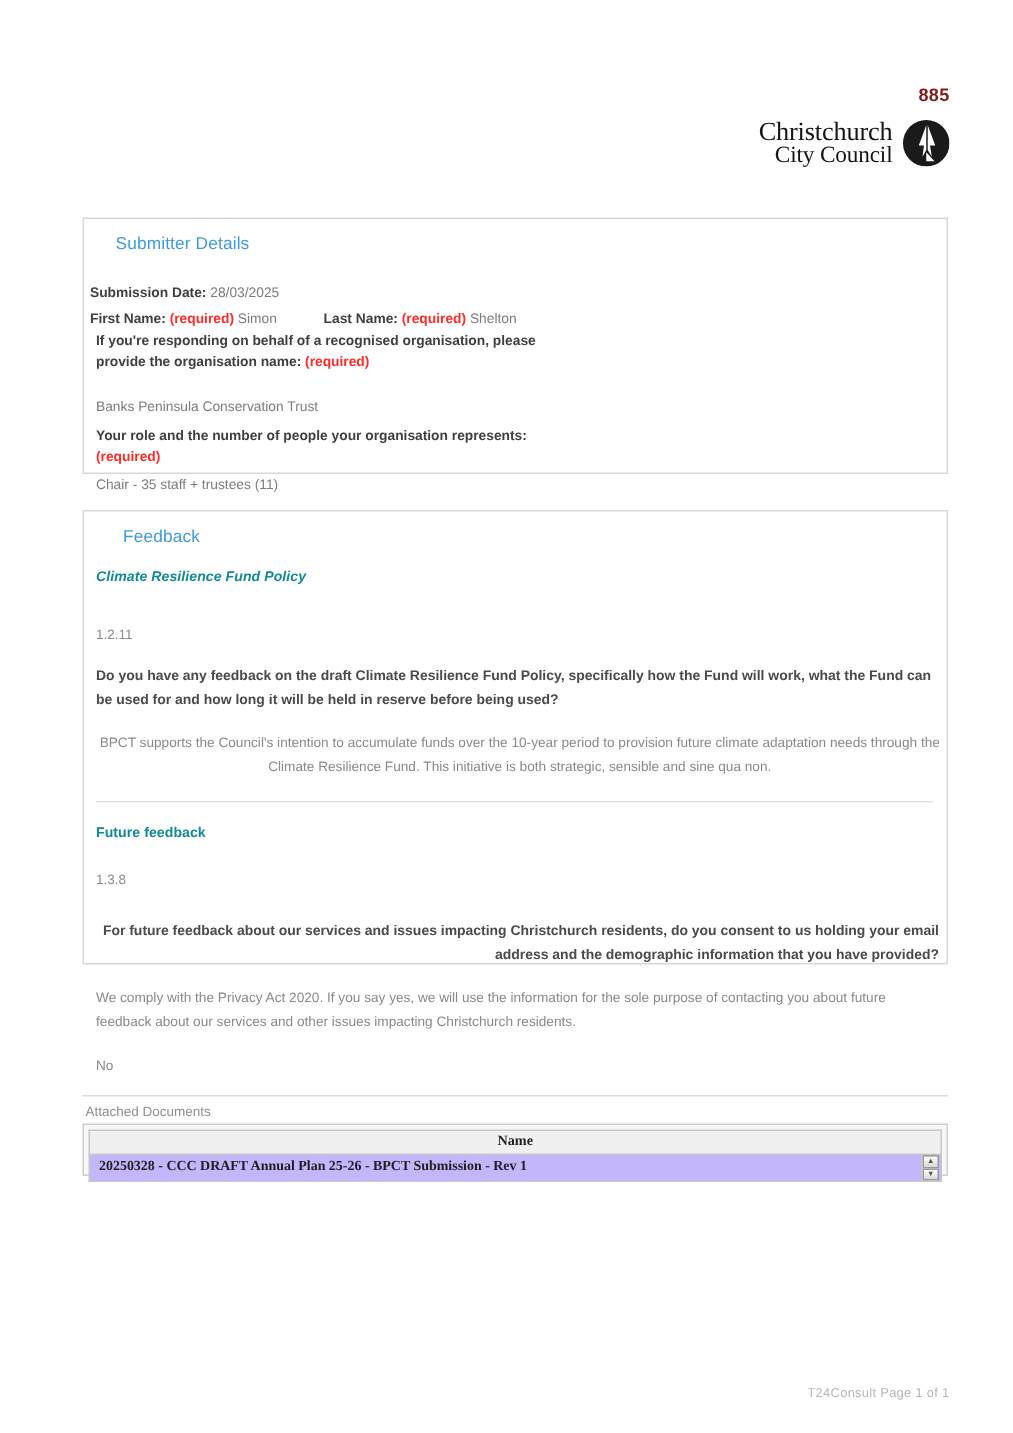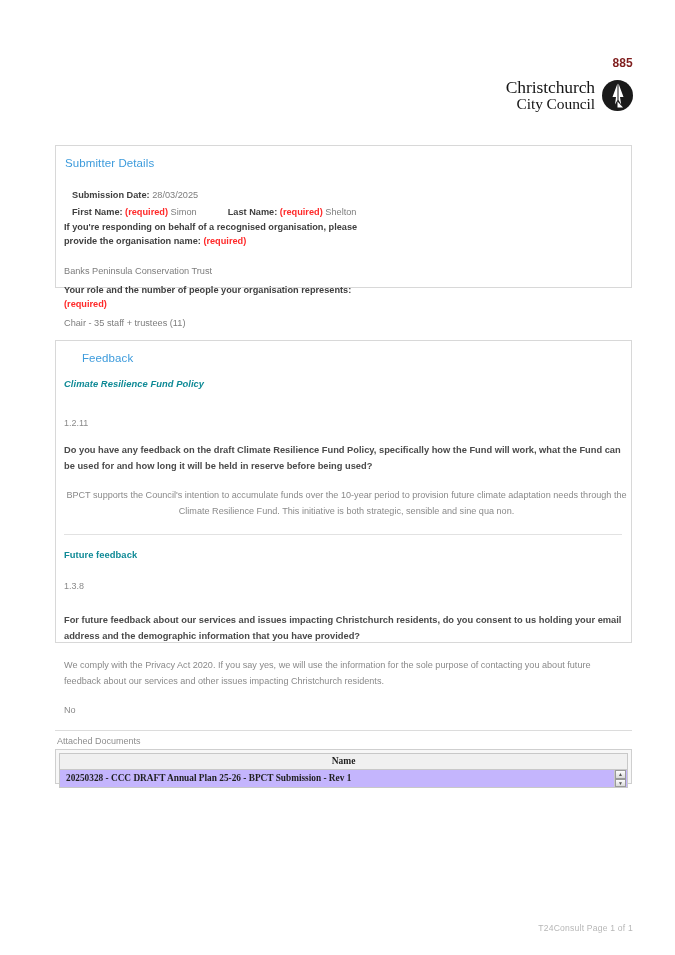--- a/index.html
+++ b/index.html
@@ -81,21 +81,21 @@
 
   
   .panel {
     position: absolute;
     left: 55px;
     width: 577px;
     border: 1px solid #d8d8d8;
     box-sizing: border-box;
     background: #fff;
   }
-  #panel-submitter { top: 145px; height: 143px; }
+  #panel-submitter { top: 145px; height: 171px; padding-left: 12px; }
   #panel-feedback  { top: 340px; height: 303px; padding-left: 17px; }
 
   .section-title {
     color: #3d9bdc;
     font-size: 11.5px;
     font-weight: 400;
     padding: 11px 0 0 9px;
     letter-spacing: 0.1px;
   }
 
@@ -112,21 +112,21 @@
   }
   .req {
     color: #ff2a2a;
     font-weight: 700;
   }
   .val {
     color: #7d7d7d;
     font-weight: 400;
   }
 
-  .field-line { position: absolute; left: 72px; white-space: nowrap; }
+  .field-line { position: absolute; left: 60px; white-space: nowrap; }
 
   #submission-date { top: 188px; }
   #name-line       { top: 205px; }
   #name-line .gap  { display: inline-block; width: 26px; }
 
   #org-label  { top: 220px; left: 64px; width: 300px; white-space: normal; }
   #org-value  { top: 264px; left: 64px; }
 
   #role-label { top: 283px; left: 64px; width: 300px; white-space: normal; }
   #role-value { top: 316px; left: 64px; }
@@ -155,21 +155,21 @@
   .q-text {
     position: absolute;
     left: 64px;
     width: 562px;
     font-size: 9.3px;
     font-weight: 700;
     color: #4a4a4a;
     line-height: 1.72;
   }
   #q-text-1 { top: 443px; }
-  #q-text-2 { top: 613px; }
+  #q-text-2 { top: 613px; text-align: right; }
 
   .a-text {
     position: absolute;
     left: 64px;
     width: 565px;
     font-size: 9.1px;
     color: #8a8a8a;
     line-height: 1.78;
   }
   #a-text-1 { top: 487px; text-align: center; }

